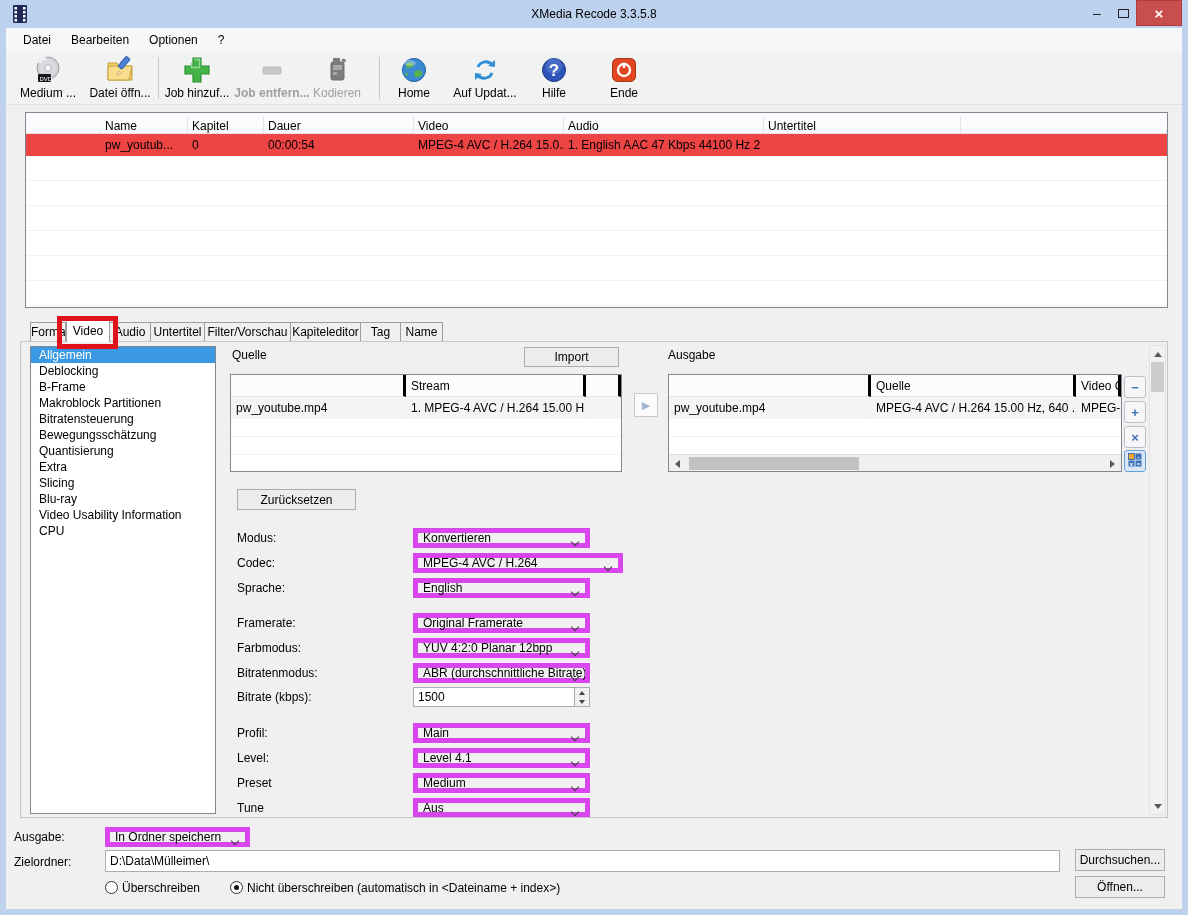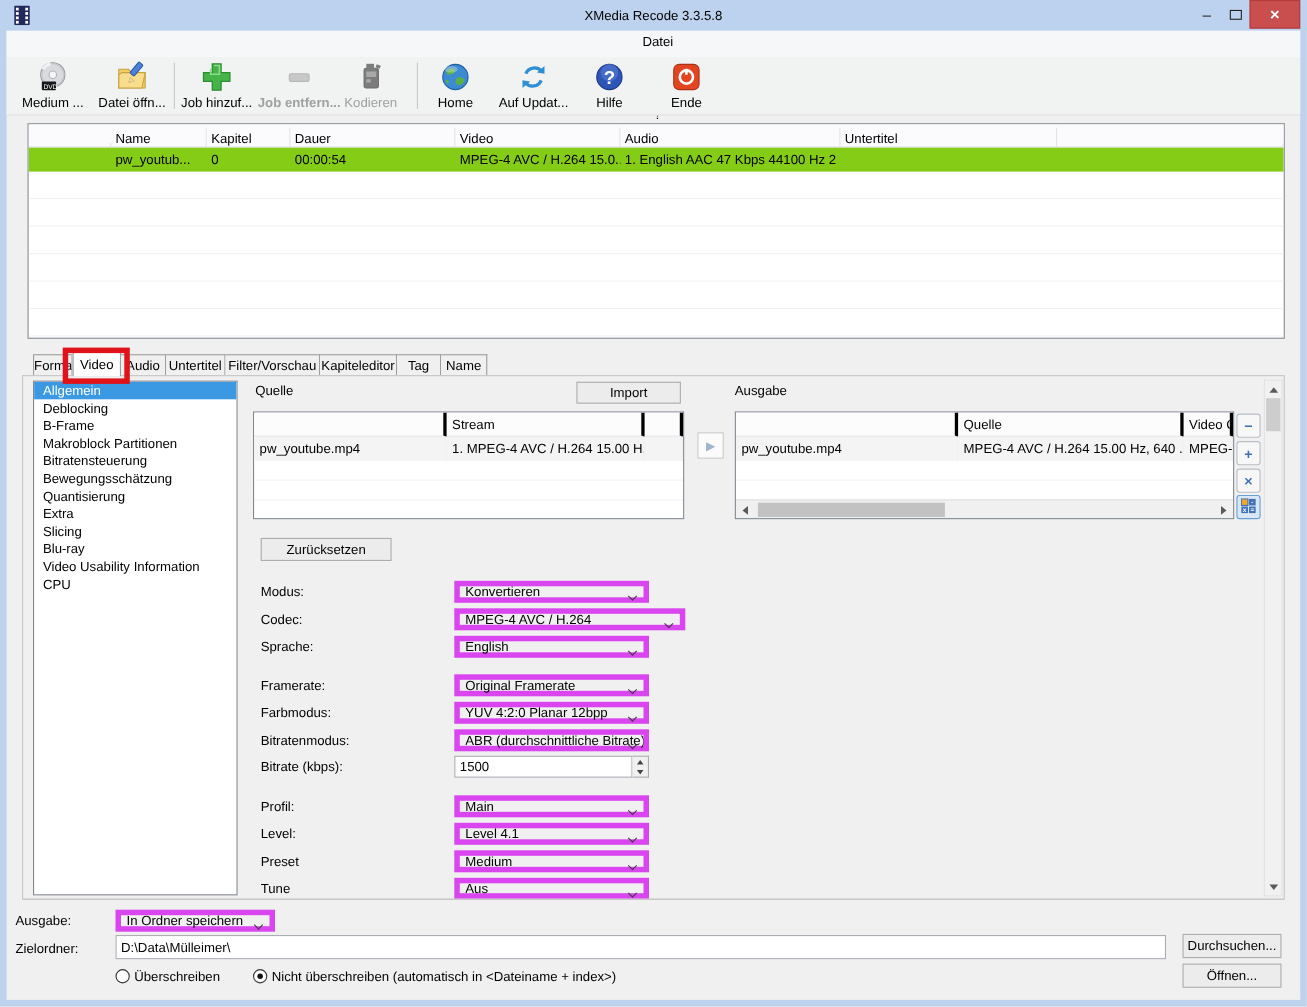--- a/index.html
+++ b/index.html
@@ -11,36 +11,36 @@
   .titlebar { left:0; top:0; width:1188px; height:28px; background:#bdd2ee; }
   .title-text { left:0; top:7px; width:1188px; text-align:center; font-size:12px; }
   .win-btn { top:0; height:26px; display:flex; align-items:center; justify-content:center; color:#222; }
   .btn-min { left:1084px; width:26px; font-size:14px; }
   .btn-max { left:1110px; width:26px; }
   .btn-max .box { width:11px; height:9px; border:1px solid #222; background:transparent; }
   .btn-close { left:1136px; width:46px; background:#c94f4f; color:#fff; font-weight:bold; font-size:15px; border:1px solid #b23c3c; }
   .client-bg { left:6px; top:28px; width:1176px; height:881px; background:#f0f0f0; }
 
   
-  .menubar { left:6px; top:28px; width:1176px; height:24px; background:#f6f7f8; display:flex; align-items:center; padding-left:8px; gap:2px;flex-direction:column; }
+  .menubar { left:6px; top:28px; width:1176px; height:24px; background:#f6f7f8; display:flex; align-items:center; padding-left:8px; gap:2px; }
   .menu-item { padding:3px 9px; }
   .toolbar { left:6px; top:52px; width:1176px; height:53px; background:#f1f2f2; border-bottom:1px solid #e0e0e0; }
   .tbtn { position:absolute; top:3px; height:48px; display:flex; flex-direction:column; align-items:center; justify-content:flex-start; }
   .tbtn .ticon { width:30px; height:30px; display:flex; align-items:center; justify-content:center; }
   .tbtn .tlabel { font-size:12px; margin-top:1px; white-space:nowrap; }
   .tbtn.disabled .tlabel { color:#a0a0a0; }
   .tbtn.disabled .ticon { filter:grayscale(1); opacity:.55; }
   .tsep { position:absolute; top:5px; width:1px; height:42px; background:#c8c8c8; }
 
   
   .jobtable { left:25px; top:112px; width:1143px; height:196px; background:#fff; border:1px solid #828790; overflow:hidden; }
   .jt-row { display:flex; width:100%; }
   .jt-head { height:21px; background:#fbfbfd;align-items:flex-end; }
   .jt-head .cell { border-right:1px solid #e4e4e8; border-bottom:1px solid #e4e4e8; padding:3px 0 0 4px; white-space:nowrap; overflow:hidden; }
-  .jt-data { height:22px; background:#84cc16; }
+  .jt-data { height:22px; background:#ef4444; }
   .jt-data .cell { padding:4px 0 0 4px; white-space:nowrap; overflow:hidden; }
   .jt-filler { height:25px; border-bottom:1px solid #f1f1f5; }
   .c0{width:75px;} .c1{width:87px;} .c2{width:76px;} .c3{width:150px;} .c4{width:150px;} .c5{width:200px;} .c6{width:197px;} .c7{width:206px;}
 
   
   .tabs { left:30px; top:322px; height:20px; display:flex; align-items:flex-end; }
   .tab { height:20px; line-height:19px; text-align:center; background:#f0f0f0; border:1px solid #9e9e9e; border-left:none; white-space:nowrap; overflow:hidden; }
   .tab:first-child { border-left:1px solid #9e9e9e; }
   .tab.active { background:#fff; height:23px; line-height:22px; position:relative; z-index:3; border-left:1px solid #9e9e9e; border-bottom:none; }
   .red-box { left:57px; top:316px; width:61px; height:33px; border:5px solid #e0121a; z-index:10; }

